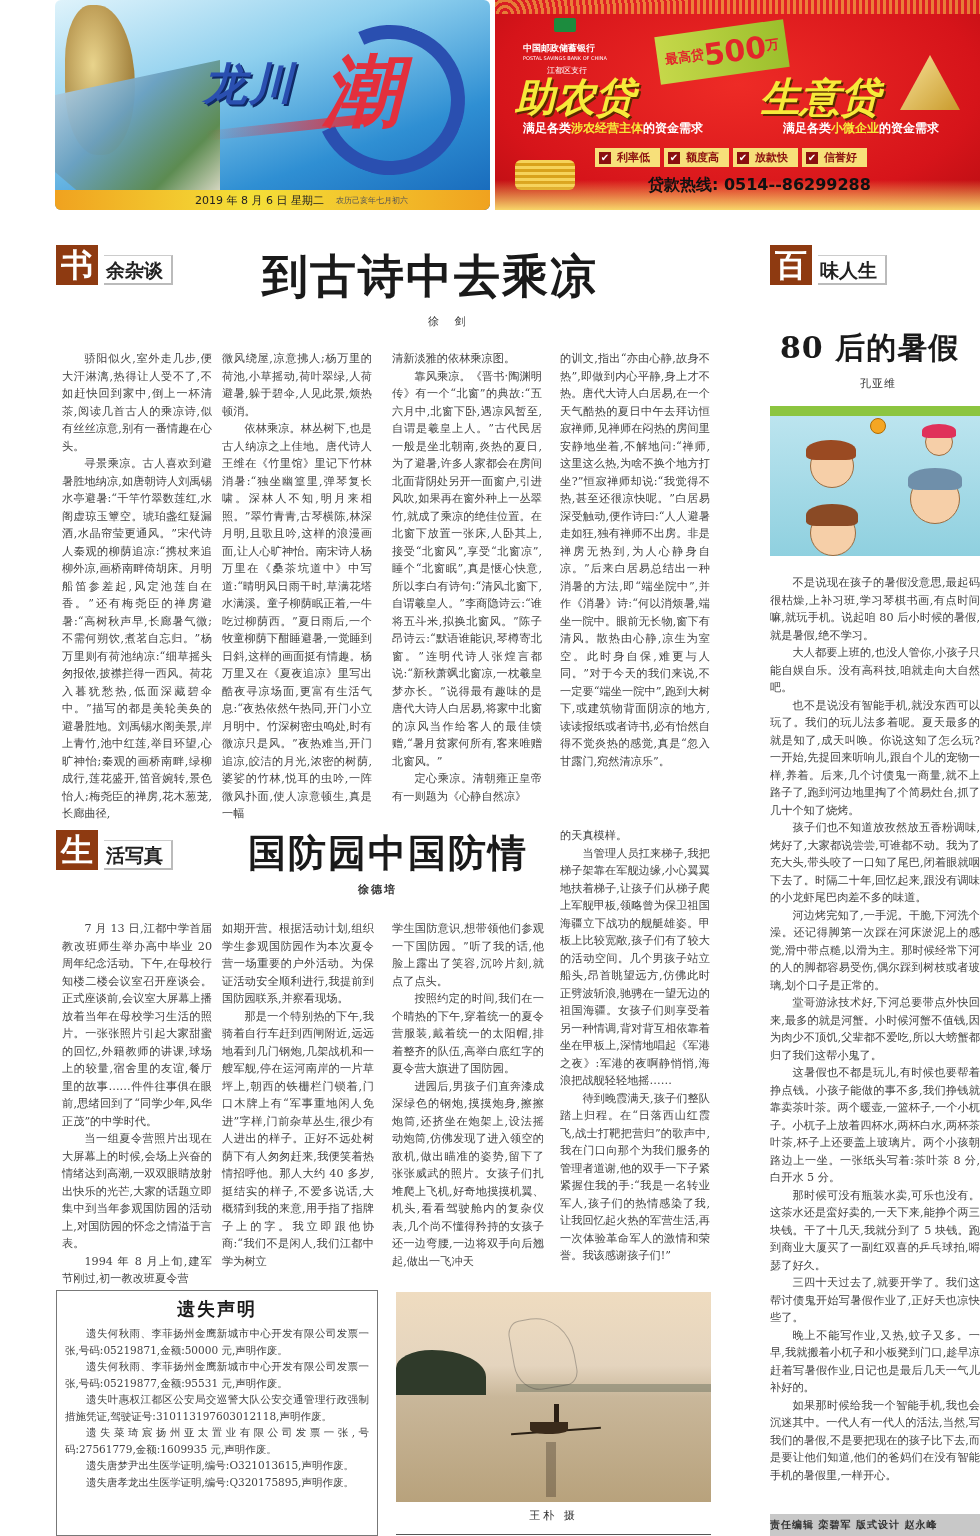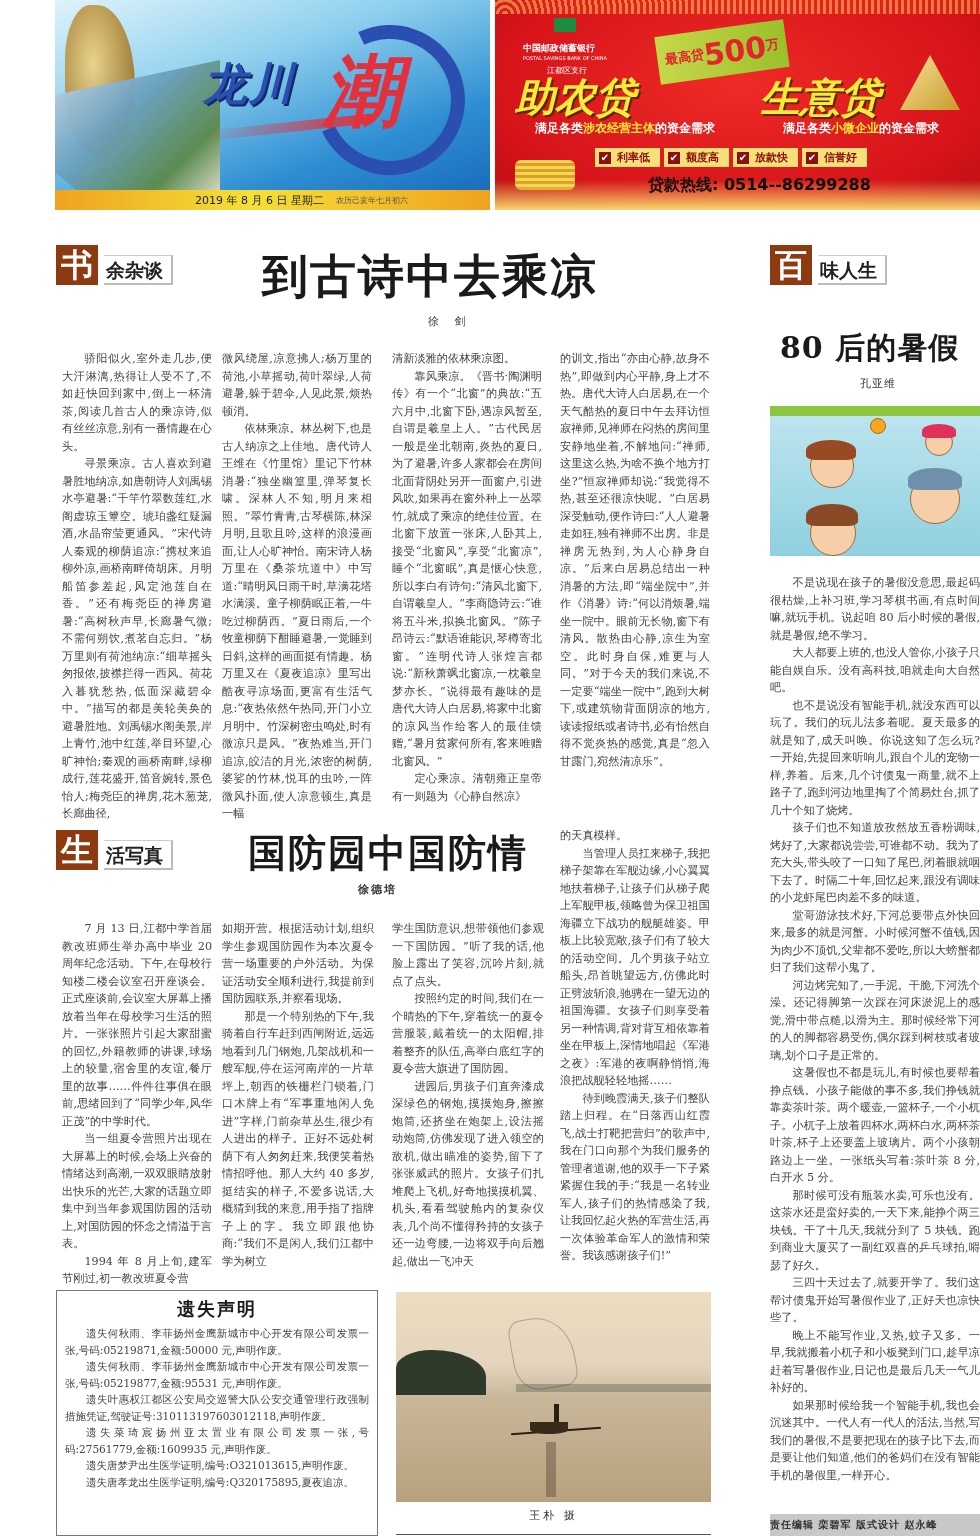--- a/index.html
+++ b/index.html
@@ -1,21 +1,21 @@
 <!DOCTYPE html>
 <html><head>
 <meta charset="utf-8">
 <style>
   * { box-sizing: border-box; margin: 0; padding: 0; }
   html, body { width: 980px; height: 1536px; background: #ffffff; overflow: hidden; }
   body { position: relative; font-family: "DejaVu Serif", "Liberation Serif", serif; color: #333; }
 
   
   .banner-left { position: absolute; left: 55px; top: 0; width: 435px; height: 210px; overflow: hidden;
-    background: linear-gradient(160deg, #dff3fb 0%, #8fd0ee 35%, #2f8fd3 70%, #1565b8 100%); }
+    background: linear-gradient(160deg, #dff3fb 0%, #8fd0ee 35%, #2f8fd3 70%, #1565b8 100%); border-radius: 6px; }
   .banner-left .swirl { position: absolute; left: 260px; top: 25px; width: 150px; height: 150px; border-radius: 50%;
     border: 14px solid #2a4fb0; border-left-color: transparent; transform: rotate(20deg); }
   .banner-left .fan { position: absolute; left: 0; top: 60px; width: 165px; height: 140px;
     background: linear-gradient(135deg, #c9dbe8 0%, #6aa0c0 40%, #5d8a4a 75%, #eee4d0 100%);
     clip-path: polygon(0 25%, 100% 0, 100% 100%, 20% 100%, 0 80%); opacity: .95; }
   .banner-left .dragon { position: absolute; left: 10px; top: 5px; width: 70px; height: 150px;
     background: radial-gradient(ellipse at 40% 40%, #f3d27a, #a0701c 70%); border-radius: 40% 60% 50% 50%; opacity:.85; }
   .banner-left .title { position: absolute; left: 148px; top: 55px; font-family: "DejaVu Sans", sans-serif;
     font-weight: bold; font-size: 44px; color: #2a4fb0; letter-spacing: 2px; font-style: italic; text-shadow: 2px 2px 0 #102a66; }
   .banner-left .title-big { position: absolute; left: 268px; top: 40px; font-family: "DejaVu Sans", sans-serif;
@@ -41,21 +41,21 @@
     background: linear-gradient(90deg, #c6d84a, #9bbf2c); transform: rotate(-8deg); display: flex; align-items: center; justify-content: center;
     font-family: "DejaVu Sans", sans-serif; color: #e3252b; font-weight: bold; }
   .banner-right .max-tag .pre { font-size: 13px; }
   .banner-right .max-tag .num { font-size: 30px; }
   .banner-right .max-tag .unit { font-size: 13px; }
   .banner-right .loan { position: absolute; top: 70px; font-family: "DejaVu Sans", sans-serif; font-weight: bold;
     font-size: 40px; color: #f7ea3a; font-style: italic; text-shadow: 2px 2px 0 #5a2a00; }
   .banner-right .loan.l1 { left: 20px; }
   .banner-right .loan.l2 { left: 265px; }
   .banner-right .sub { position: absolute; top: 120px; font-family: "DejaVu Sans", sans-serif; font-size: 12px; font-weight: bold; color: #fff; }
-  .banner-right .sub.s1 { left: 40px; }
+  .banner-right .sub.s1 { left: 28px; }
   .banner-right .sub.s2 { left: 288px; }
   .banner-right .sub em { color: #f7ea3a; font-style: normal; }
   .banner-right .checks { position: absolute; left: 100px; top: 148px; display: flex; gap: 4px; }
   .banner-right .check { background: #f7e07a; color: #8b1010; font-family: "DejaVu Sans", sans-serif; font-size: 11px; font-weight: bold;
     padding: 2px 10px 2px 4px; display: flex; align-items: center; gap: 6px; }
   .banner-right .check .box { width: 12px; height: 12px; background: #8b1010; color: #fff; font-size: 10px; line-height: 12px; text-align: center; }
   .banner-right .hotline { position: absolute; left: 153px; top: 175px; font-family: "DejaVu Sans", sans-serif; font-weight: bold; font-size: 16px; color: #111; }
   .banner-right .bottom-glow { position: absolute; left: 0; bottom: 0; width: 100%; height: 30px;
     background: linear-gradient(180deg, rgba(246,194,76,0), #f8d66a); }
   .banner-right .coins { position: absolute; left: 20px; top: 160px; width: 60px; height: 30px;
@@ -242,37 +242,37 @@
   <div class="hair" style="left:138px; top:62px; width:54px; height:22px; background:#6f8faa;"></div>
   <div class="kid" style="left:40px; top:104px; width:46px; height:46px;"></div>
   <div class="hair" style="left:36px; top:98px; width:52px; height:22px; background:#8a4a25;"></div>
 </div>
 
 <div class="col" style="left:770px; top:574px; width:210px; overflow:hidden; height:935px;">
   <p>不是说现在孩子的暑假没意思,最起码很枯燥,上补习班,学习琴棋书画,有点时间嘛,就玩手机。说起咱 80 后小时候的暑假,就是暑假,绝不学习。</p>
   <p>大人都要上班的,也没人管你,小孩子只能自娱自乐。没有高科技,咱就走向大自然吧。</p>
   <p>也不是说没有智能手机,就没东西可以玩了。我们的玩儿法多着呢。夏天最多的就是知了,成天叫唤。你说这知了怎么玩?一开始,先捉回来听响儿,跟自个儿的宠物一样,养着。后来,几个讨债鬼一商量,就不上路子了,跑到河边地里掏了个简易灶台,抓了几十个知了烧烤。</p>
   <p>孩子们也不知道放孜然放五香粉调味,烤好了,大家都说尝尝,可谁都不动。我为了充大头,带头咬了一口知了尾巴,闭着眼就咽下去了。时隔二十年,回忆起来,跟没有调味的小龙虾尾巴肉差不多的味道。</p>
+  <p>河边烤完知了,一手泥。干脆,下河洗个澡。还记得脚第一次踩在河床淤泥上的感觉,滑中带点糙,以滑为主。那时候经常下河的人的脚都容易受伤,偶尔踩到树枝或者玻璃,划个口子是正常的。</p>
   <p>堂哥游泳技术好,下河总要带点外快回来,最多的就是河蟹。小时候河蟹不值钱,因为肉少不顶饥,父辈都不爱吃,所以大螃蟹都归了我们这帮小鬼了。</p>
-  <p>河边烤完知了,一手泥。干脆,下河洗个澡。还记得脚第一次踩在河床淤泥上的感觉,滑中带点糙,以滑为主。那时候经常下河的人的脚都容易受伤,偶尔踩到树枝或者玻璃,划个口子是正常的。</p>
   <p>这暑假也不都是玩儿,有时候也要帮着挣点钱。小孩子能做的事不多,我们挣钱就靠卖茶叶茶。两个暖壶,一篮杯子,一个小杌子。小杌子上放着四杯水,两杯白水,两杯茶叶茶,杯子上还要盖上玻璃片。两个小孩朝路边上一坐。一张纸头写着:茶叶茶 8 分,白开水 5 分。</p>
   <p>那时候可没有瓶装水卖,可乐也没有。这茶水还是蛮好卖的,一天下来,能挣个两三块钱。干了十几天,我就分到了 5 块钱。跑到商业大厦买了一副红双喜的乒乓球拍,嘚瑟了好久。</p>
   <p>三四十天过去了,就要开学了。我们这帮讨债鬼开始写暑假作业了,正好天也凉快些了。</p>
   <p>晚上不能写作业,又热,蚊子又多。一早,我就搬着小杌子和小板凳到门口,趁早凉赶着写暑假作业,日记也是最后几天一气儿补好的。</p>
   <p>如果那时候给我一个智能手机,我也会沉迷其中。一代人有一代人的活法,当然,写我们的暑假,不是要把现在的孩子比下去,而是要让他们知道,他们的爸妈们在没有智能手机的暑假里,一样开心。</p>
 </div>
 
 <div class="notice">
   <h3>遗失声明</h3>
   <p>遗失何秋雨、李菲扬州金鹰新城市中心开发有限公司发票一张,号码:05219871,金额:50000 元,声明作废。</p>
   <p>遗失何秋雨、李菲扬州金鹰新城市中心开发有限公司发票一张,号码:05219877,金额:95531 元,声明作废。</p>
   <p>遗失叶惠权江都区公安局交巡警大队公安交通管理行政强制措施凭证,驾驶证号:310113197603012118,声明作废。</p>
   <p>遗失菜琦宸扬州亚太置业有限公司发票一张,号码:27561779,金额:1609935 元,声明作废。</p>
   <p>遗失唐梦尹出生医学证明,编号:O321013615,声明作废。</p>
-  <p>遗失唐孝龙出生医学证明,编号:Q320175895,夏夜追凉。</p>
+  <p>遗失唐孝龙出生医学证明,编号:Q320175895,声明作废。</p>
 </div>
 
 <div class="photo">
   <div class="hill"></div>
   <div class="far"></div>
   <div class="net"></div>
   <div class="man"></div>
   <div class="oar"></div>
   <div class="boat"></div>
   <div class="reflect"></div>

